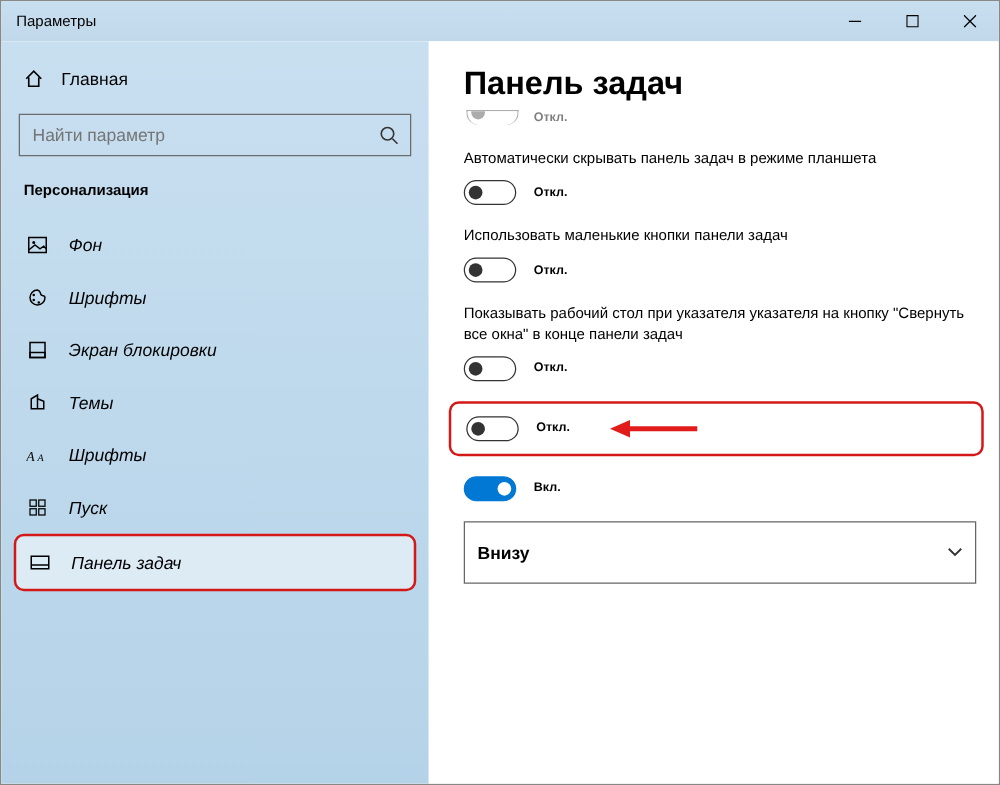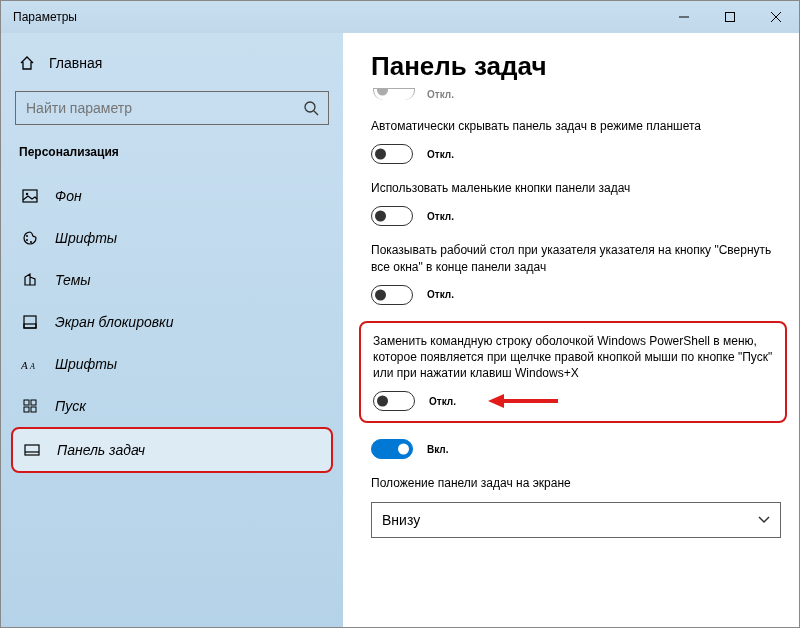--- a/index.html
+++ b/index.html
@@ -27,21 +27,21 @@
 .setting-label { font-size: 12px; margin-bottom: 10px; line-height: 1.35; }
 .toggle-row { display: flex; align-items: center; gap: 14px; }
 .toggle { width: 42px; height: 20px; border-radius: 10px; border: 1.5px solid #333; position: relative; background: #fff; }
 .toggle.off .knob { left: 3px; background: #333; }
 .toggle.on { background: #0078d4; border-color: #0078d4; }
 .toggle.on .knob { right: 3px; background: #fff; }
 .knob { position: absolute; top: 50%; transform: translateY(-50%); width: 11px; height: 11px; border-radius: 50%; }
 .toggle-state { font-size: 10px; font-weight: bold; }
 .highlight-main { border: 2.5px solid #d41818; border-radius: 8px; padding: 10px 12px; margin: 2px -6px 16px -12px; }
 .arrow { display:inline-block; margin-left: 18px; }
-.dropdown { border: 1.5px solid #666; height: 36px; display: flex; align-items: center; padding: 0 10px; width: 100%; max-width: 440px; justify-content: space-between; margin-top:4px;}
+.dropdown { border: 1.5px solid #666; height: 50px; display: flex; align-items: center; padding: 0 10px; width: 100%; max-width: 440px; justify-content: space-between; margin-top:4px;font-weight:bold;}
 .dropdown .chev { font-size: 12px; }
 svg { display: block; }
 </style>
 </head>
 <body>
 
 <div class="window">
 
   <div class="titlebar">
     <div class="titlebar-title">Параметры</div>
@@ -107,34 +107,34 @@
               <circle cx="5" cy="10" r="1" fill="#000"></circle>
               <circle cx="9" cy="12" r="1" fill="#000"></circle>
             </svg>
         </span>
         <span>Шрифты</span>
       </div>
 
       <div class="nav-item">
         <span class="nav-icon">
           <svg width="16" height="16" viewBox="0 0 16 16">
-              <path d="M3 13 L3 5 L8 2 L8 13 Z M8 13 L13 13 L13 7 L8 5" fill="none" stroke="#000" stroke-width="1.2"></path>
-            </svg>
-        </span>
-        <span>Темы</span>
-      </div>
-
-      <div class="nav-item">
-        <span class="nav-icon">
-          <svg width="16" height="16" viewBox="0 0 16 16">
               <rect x="2" y="2" width="12" height="12" fill="none" stroke="#000" stroke-width="1.2"></rect>
               <rect x="2" y="10" width="12" height="4" fill="none" stroke="#000" stroke-width="1.2"></rect>
             </svg>
         </span>
         <span>Экран блокировки</span>
+      </div>
+
+      <div class="nav-item">
+        <span class="nav-icon">
+          <svg width="16" height="16" viewBox="0 0 16 16">
+              <path d="M3 13 L3 5 L8 2 L8 13 Z M8 13 L13 13 L13 7 L8 5" fill="none" stroke="#000" stroke-width="1.2"></path>
+            </svg>
+        </span>
+        <span>Темы</span>
       </div>
 
       <div class="nav-item">
         <span class="nav-icon">
           <svg width="18" height="14" viewBox="0 0 18 14">
               <text x="0" y="12" font-size="11" font-family="Segoe UI" fill="#000">A</text>
               <text x="9" y="12" font-size="8" font-family="Segoe UI" fill="#000">A</text>
             </svg>
         </span>
         <span>Шрифты</span>
@@ -199,21 +199,20 @@
         <div class="toggle-row">
           <div class="toggle off">
               <div class="knob"></div>
             </div>
           <span class="toggle-state">Откл.</span>
         </div>
       </div>
 
       <div class="highlight-main">
         <div class="setting" style="margin-bottom:0">
-          <div class="setting-label">Заменить командную строку оболочкой Windows PowerShell в меню, которое появляется при щелчке правой кнопкой мыши по кнопке "Пуск" или при нажатии клавиш Windows+X</div>
           <div class="toggle-row">
             <div class="toggle off">
                 <div class="knob"></div>
               </div>
             <span class="toggle-state">Откл.</span>
             <span class="arrow">
               <svg width="70" height="18" viewBox="0 0 70 18">
                   <line x1="70" y1="9" x2="12" y2="9" stroke="#e21b1b" stroke-width="4"></line>
                   <polygon points="0,9 16,2 16,16" fill="#e21b1b"></polygon>
                 </svg>
@@ -225,21 +224,20 @@
       <div class="setting">
         <div class="toggle-row">
           <div class="toggle on">
               <div class="knob"></div>
             </div>
           <span class="toggle-state">Вкл.</span>
         </div>
       </div>
 
       <div class="setting">
-        <div class="setting-label">Положение панели задач на экране</div>
         <div class="dropdown">
           <span>Внизу</span>
           <span class="chev">
             <svg width="12" height="8" viewBox="0 0 12 8">
                 <path d="M1 1 L6 6 L11 1" fill="none" stroke="#333" stroke-width="1.5"></path>
               </svg>
           </span>
         </div>
       </div>
 

